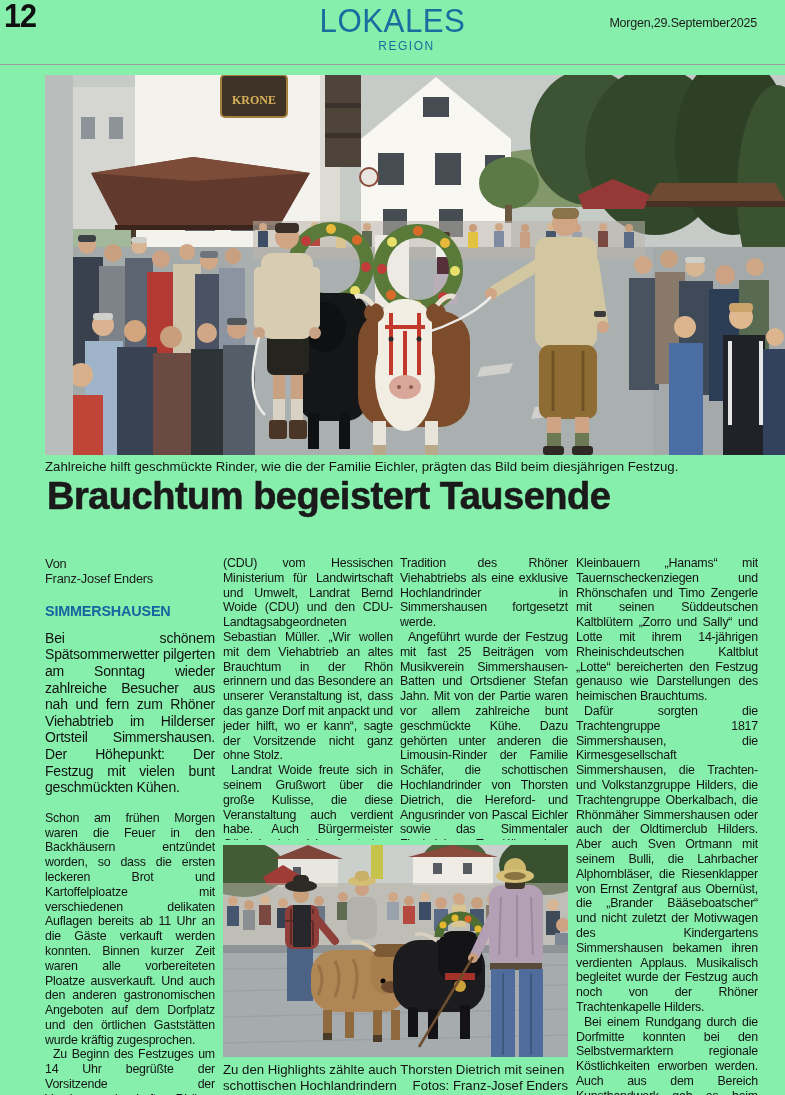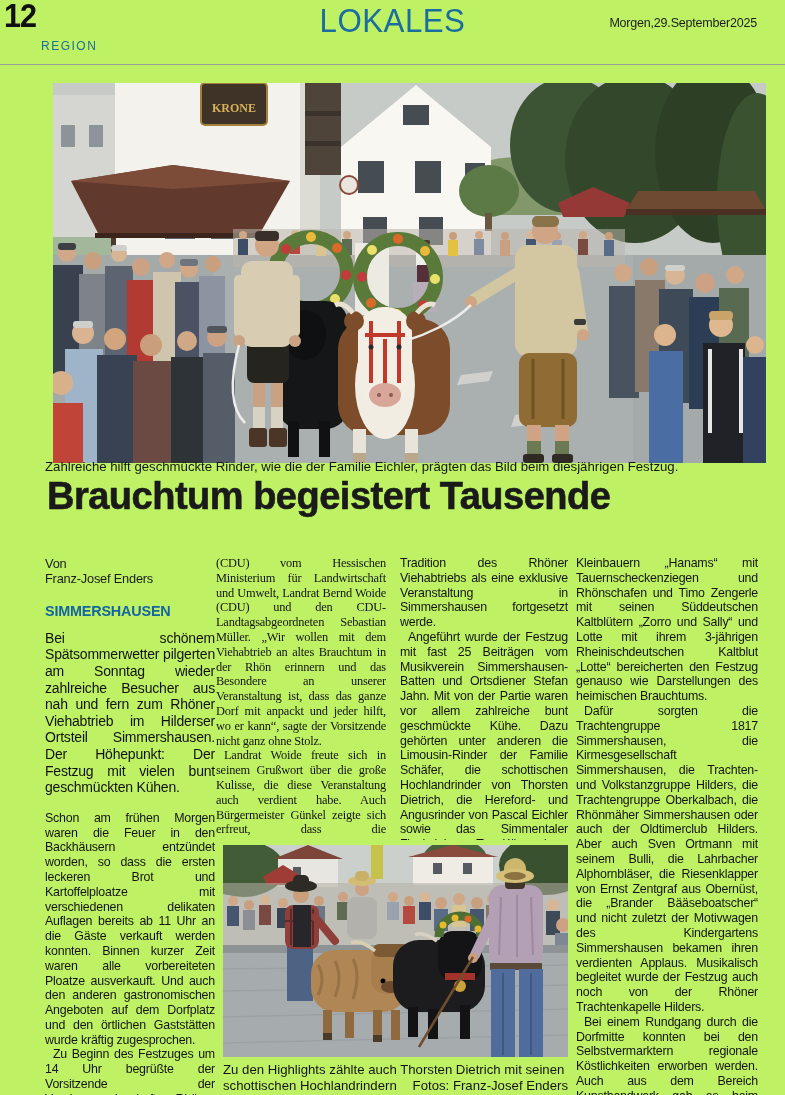--- a/index.html
+++ b/index.html
@@ -1,37 +1,37 @@
 <!DOCTYPE html>
 <html lang="de"><head>
 <meta charset="utf-8">
 <style>
   html,body{margin:0;padding:0;background:#ffffff;}
   .page{
-    position:relative;width:785px;height:1095px;background:#bef264;overflow:hidden;
+    position:relative;width:785px;height:1095px;background:#86efac;overflow:hidden;
     font-family:"Liberation Sans", sans-serif;color:#161616;
   }
   
   .pagenum{position:absolute;left:4px;top:-4px;font-size:34px;font-weight:600;letter-spacing:-1px;color:#111;transform:scaleX(.9);transform-origin:left top;}
   .section{position:absolute;left:0;right:0;top:1px;text-align:center;font-size:34px;font-weight:400;color:#1a6d9e;letter-spacing:.5px;transform:scaleX(.92);}
-  .subsection{position:absolute;left:17px;right:0;top:39px;font-size:12px;color:#1a6d9e;letter-spacing:1.5px;margin-left:24px;}
+  .subsection{position:absolute;left:4px;right:0;top:39px;text-align:center;font-size:12px;color:#1a6d9e;letter-spacing:1.5px;margin-left:24px;}
   .date{position:absolute;top:16px;right:28px;font-size:12.5px;color:#1c1c1c;letter-spacing:-.2px;}
   .rule{position:absolute;left:0;top:64px;width:785px;height:1px;background:#9b9b9b;}
   
-  .photo-main{position:absolute;left:45px;top:75px;width:713px;height:380px;margin:8px;overflow:hidden;background:#b9bdbb;}
+  .photo-main{position:absolute;left:45px;top:75px;width:713px;height:380px;margin:0;overflow:hidden;background:#b9bdbb;padding-left:28px;}
   .photo2{position:absolute;left:223px;top:845px;width:345px;height:212px;margin:0;overflow:hidden;background:#b0b4b2;}
   figure svg{display:block;}
   
   .cap-main{position:absolute;left:45px;top:459px;width:713px;font-size:13.2px;color:#141414;}
   .headline{position:absolute;left:47px;top:477px;margin:0;width:713px;font-size:38px;line-height:1;font-weight:700;color:#1a1a1a;letter-spacing:-.5px;-webkit-text-stroke:.6px #1a1a1a;}
   .subheadline{position:absolute;left:44px;top:521px;margin:0;width:713px;font-size:22px;line-height:1.1;font-weight:400;color:#1a1a1a;letter-spacing:-.2px;}
   
   .col{position:absolute;top:556px;overflow:hidden;font-size:12.4px;line-height:14.8px;letter-spacing:-.2px;color:#141414;}
   .col1{left:45px;width:170px;height:539px;}
-  .col2{left:216px;width:170px;height:284px;font-family:Liberation Serif, serif;}
+  .col2{left:223px;width:170px;height:284px;}
   .col3{left:400px;width:168px;height:284px;}
   .col4{left:576px;width:182px;height:539px;}
   .col p{margin:0;text-align:justify;}
   .byline{font-size:12.8px;line-height:15px;margin-bottom:18px;color:#1b1b1b;}
   .dateline{font-size:15px;font-weight:700;color:#1565a0;letter-spacing:-.2px;margin-bottom:11px;transform:scaleX(.96);transform-origin:left;}
   .lead{font-size:14px;line-height:16.6px;color:#111;text-align:right;margin-bottom:15px !important;}
   .indent{text-indent:8px;}
   .contjust{text-align-last:justify;}
   
   .cap2{position:absolute;left:223px;top:1062px;width:345px;height:32px;font-size:13.2px;line-height:15.5px;color:#141414;}
@@ -313,27 +313,27 @@
     <p>Schon am frühen Morgen waren die Feuer in den Backhäusern entzündet worden, so dass die ersten leckeren Brot und Kartoffelploatze mit verschiedenen delikaten Auflagen bereits ab 11 Uhr an die Gäste verkauft werden konnten. Binnen kurzer Zeit waren alle vorbereiteten Ploatze ausverkauft. Und auch den anderen gastronomischen Angeboten auf dem Dorfplatz und den örtlichen Gaststätten wurde kräftig zugesprochen.</p>
     <p class="indent contjust">Zu Beginn des Festzuges um 14 Uhr begrüßte der Vorsitzende der Vereinsgemeinschaft Rhöner Viehabtrieb Simmershausen, Thomas Stumpf, neben Hilders Bürgermeister Ronny Günkel (CWE) und Ortsvorsteher Thorsten Müller unter anderem den Staatssekretär Michael Ruhl</p>
   </div>
 
   <div class="col col2">
     <p>(CDU) vom Hessischen Ministerium für Landwirtschaft und Umwelt, Landrat Bernd Woide (CDU) und den CDU-Landtagsabgeordneten Sebastian Müller. „Wir wollen mit dem Viehabtrieb an altes Brauchtum in der Rhön erinnern und das Besondere an unserer Veranstaltung ist, dass das ganze Dorf mit anpackt und jeder hilft, wo er kann“, sagte der Vorsitzende nicht ganz ohne Stolz.</p>
     <p class="indent contjust">Landrat Woide freute sich in seinem Grußwort über die große Kulisse, die diese Veranstaltung auch verdient habe. Auch Bürgermeister Günkel zeigte sich erfreut, dass die</p>
   </div>
 
   <div class="col col3">
-    <p>Tradition des Rhöner Viehabtriebs als eine exklusive Veranstaltung in Simmershausen fortgesetzt werde.</p>
+    <p>Tradition des Rhöner Viehabtriebs als eine exklusive Hochlandrinder in Simmershausen fortgesetzt werde.</p>
     <p class="indent">Angeführt wurde der Festzug mit fast 25 Beiträgen vom Musikverein Simmershausen-Batten und Ortsdiener Stefan Jahn. Mit von der Partie waren vor allem zahlreiche bunt geschmückte Kühe. Dazu gehörten unter anderen die Limousin-Rinder der Familie Schäfer, die schottischen Hochlandrinder von Thorsten Dietrich, die Hereford- und Angusrinder von Pascal Eichler sowie das Simmentaler Fleckvieh von Tom Kümmel.</p>
 
   </div>
 
   <div class="col col4">
-    <p>Kleinbauern „Hanams“ mit Tauernscheckenziegen und Rhönschafen und Timo Zengerle mit seinen Süddeutschen Kaltblütern „Zorro und Sally“ und Lotte mit ihrem 3-jährigen Rheinischdeutschen Kaltblut „Lotte“ bereicherten den Festzug genauso wie Darstellungen des heimischen Brauchtums.</p>
+    <p>Kleinbauern „Hanams“ mit Tauernscheckenziegen und Rhönschafen und Timo Zengerle mit seinen Süddeutschen Kaltblütern „Zorro und Sally“ und Lotte mit ihrem 14-jährigen Rheinischdeutschen Kaltblut „Lotte“ bereicherten den Festzug genauso wie Darstellungen des heimischen Brauchtums.</p>
     <p class="indent">Dafür sorgten die Trachtengruppe 1817 Simmershausen, die Kirmesgesellschaft Simmershausen, die Trachten- und Volkstanzgruppe Hilders, die Trachtengruppe Oberkalbach, die Rhönmäher Simmershausen oder auch der Oldtimerclub Hilders. Aber auch Sven Ortmann mit seinem Bulli, die Lahrbacher Alphornbläser, die Riesenklapper von Ernst Zentgraf aus Obernüst, die „Brander Bääseboatscher“ und nicht zuletzt der Motivwagen des Kindergartens Simmershausen bekamen ihren verdienten Applaus. Musikalisch begleitet wurde der Festzug auch noch von der Rhöner Trachtenkapelle Hilders.</p>
     <p class="indent">Bei einem Rundgang durch die Dorfmitte konnten bei den Selbstvermarktern regionale Köstlichkeiten erworben werden. Auch aus dem Bereich Kunsthandwerk gab es beim Rhöner Viehabtrieb vieles zu entdecken.</p>
   </div>
 
   <figure class="photo2">
     <svg viewBox="0 0 345 212" width="345" height="212" xmlns="http://www.w3.org/2000/svg">
       <g>
         <rect x="0" y="0" width="345" height="212" fill="#ccd0cd"></rect>
         <ellipse cx="20" cy="24" rx="42" ry="28" fill="#435c38"></ellipse>
         <ellipse cx="232" cy="14" rx="32" ry="20" fill="#49643c"></ellipse>

